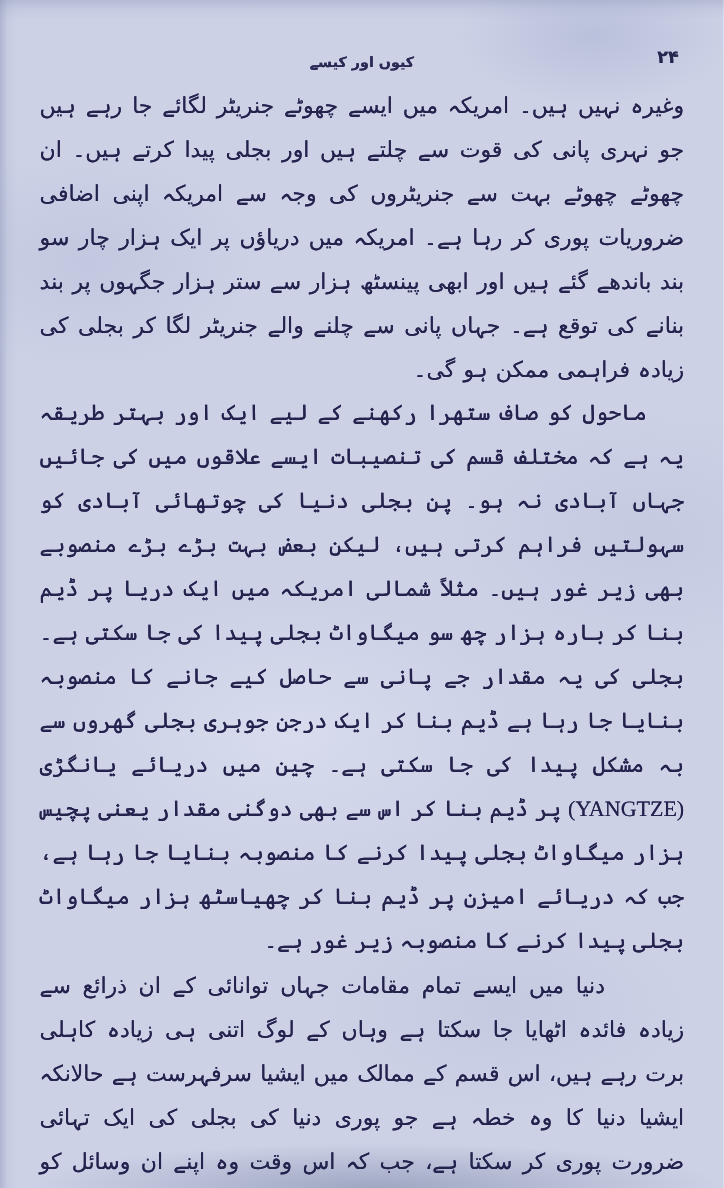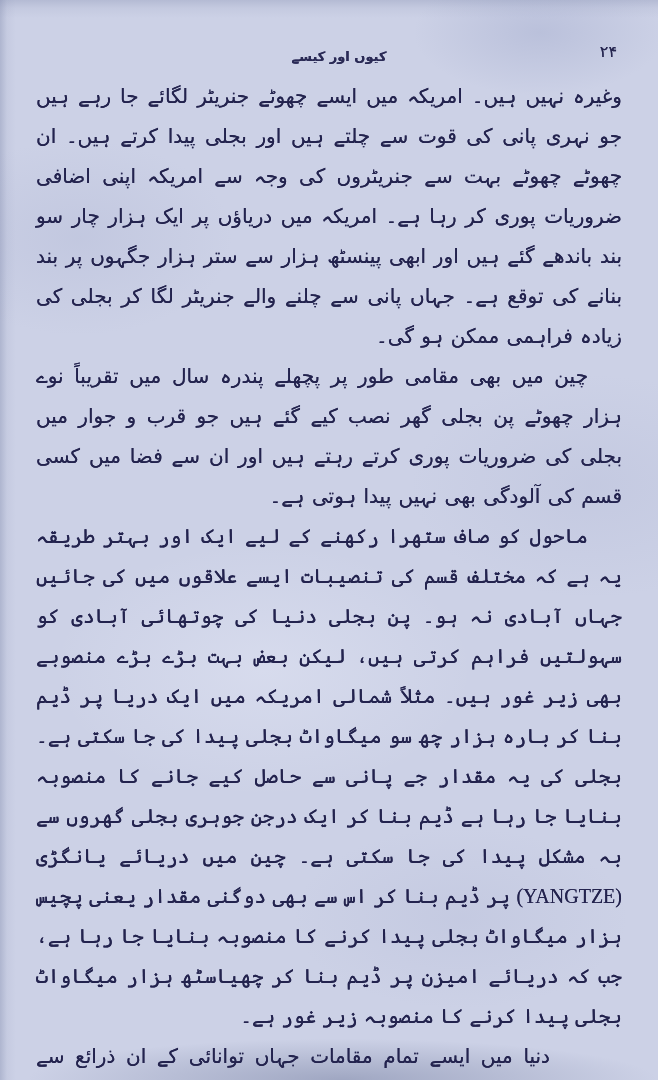--- a/index.html
+++ b/index.html
@@ -35,30 +35,29 @@
     position: absolute;
     top: 49px;
     left: 50%;
     transform: translateX(-50%);
     direction: rtl;
     font-size: 13px;
     font-weight: 700;
     color: #2a2a55;
     text-shadow: 0 0 0.6px rgba(40,40,90,0.85);
     white-space: nowrap;
-    margin-left: 10px;
   }
 
   .page-number {
     position: absolute;
     top: 42px;
     right: 41px;
     direction: rtl;
     font-size: 16px;
-    font-weight: 400;
+    font-weight: 700;
     color: #26264f;
     text-shadow: 0 0 0.6px rgba(40,40,90,0.85);
   }
 
   .page-text {
     position: absolute;
     top: 76px;
     right: 36px;
     width: 586px;
     direction: rtl;
@@ -84,18 +83,17 @@
 <body>
 
 <div class="scan-page">
 
   <span class="running-title" lang="ur" dir="rtl">کیوں اور کیسے</span>
 
   <span class="page-number" lang="ur" dir="rtl">۲۴</span>
 
   <section class="page-text" lang="ur" dir="rtl">
     <p>وغیرہ نہیں ہیں۔ امریکہ میں ایسے چھوٹے جنریٹر لگائے جا رہے ہیں جو نہری پانی کی قوت سے چلتے ہیں اور بجلی پیدا کرتے ہیں۔ ان چھوٹے چھوٹے بہت سے جنریٹروں کی وجہ سے امریکہ اپنی اضافی ضروریات پوری کر رہا ہے۔ امریکہ میں دریاؤں پر ایک ہزار چار سو بند باندھے گئے ہیں اور ابھی پینسٹھ ہزار سے ستر ہزار جگہوں پر بند بنانے کی توقع ہے۔ جہاں پانی سے چلنے والے جنریٹر لگا کر بجلی کی زیادہ فراہمی ممکن ہو گی۔</p>
-    <p class="indent-small">چین میں بھی مقامی طور پر پچھلے پندرہ سال میں تقریباً نوے ہزار چھوٹے پن بجلی گھر نصب کیے گئے ہیں جو قرب و جوار میں بجلی کی ضروریات پوری کرتے رہتے ہیں اور ان سے فضا میں کسی قسم کی آلودگی بھی نہیں پیدا ہوتی ہے۔</p>
     <p class="indent-medium">ماحول کو صاف ستھرا رکھنے کے لیے ایک اور بہتر طریقہ یہ ہے کہ مختلف قسم کی تنصیبات ایسے علاقوں میں کی جائیں جہاں آبادی نہ ہو۔ پن بجلی دنیا کی چوتھائی آبادی کو سہولتیں فراہم کرتی ہیں، لیکن بعض بہت بڑے بڑے منصوبے بھی زیر غور ہیں۔ مثلاً شمالی امریکہ میں ایک دریا پر ڈیم بنا کر بارہ ہزار چھ سو میگاواٹ بجلی پیدا کی جا سکتی ہے۔ بجلی کی یہ مقدار جے پانی سے حاصل کیے جانے کا منصوبہ بنایا جا رہا ہے ڈیم بنا کر ایک درجن جوہری بجلی گھروں سے بہ مشکل پیدا کی جا سکتی ہے۔ چین میں دریائے یانگڑی (YANGTZE) پر ڈیم بنا کر اس سے بھی دوگنی مقدار یعنی پچیس ہزار میگاواٹ بجلی پیدا کرنے کا منصوبہ بنایا جا رہا ہے، جب کہ دریائے امیزن پر ڈیم بنا کر چھیاسٹھ ہزار میگاواٹ بجلی پیدا کرنے کا منصوبہ زیر غور ہے۔</p>
     <p class="indent-large">دنیا میں ایسے تمام مقامات جہاں توانائی کے ان ذرائع سے زیادہ فائدہ اٹھایا جا سکتا ہے وہاں کے لوگ اتنی ہی زیادہ کاہلی برت رہے ہیں، اس قسم کے ممالک میں ایشیا سرفہرست ہے حالانکہ ایشیا دنیا کا وہ خطہ ہے جو پوری دنیا کی بجلی کی ایک تہائی ضرورت پوری کر سکتا ہے، جب کہ اس وقت وہ اپنے ان وسائل کو صرف نو فیصد استعمال کر رہا ہے۔ جنوبی امریکہ دنیا کی بجلی کی</p>
   </section>
 
 </div>
 
 </body></html>

